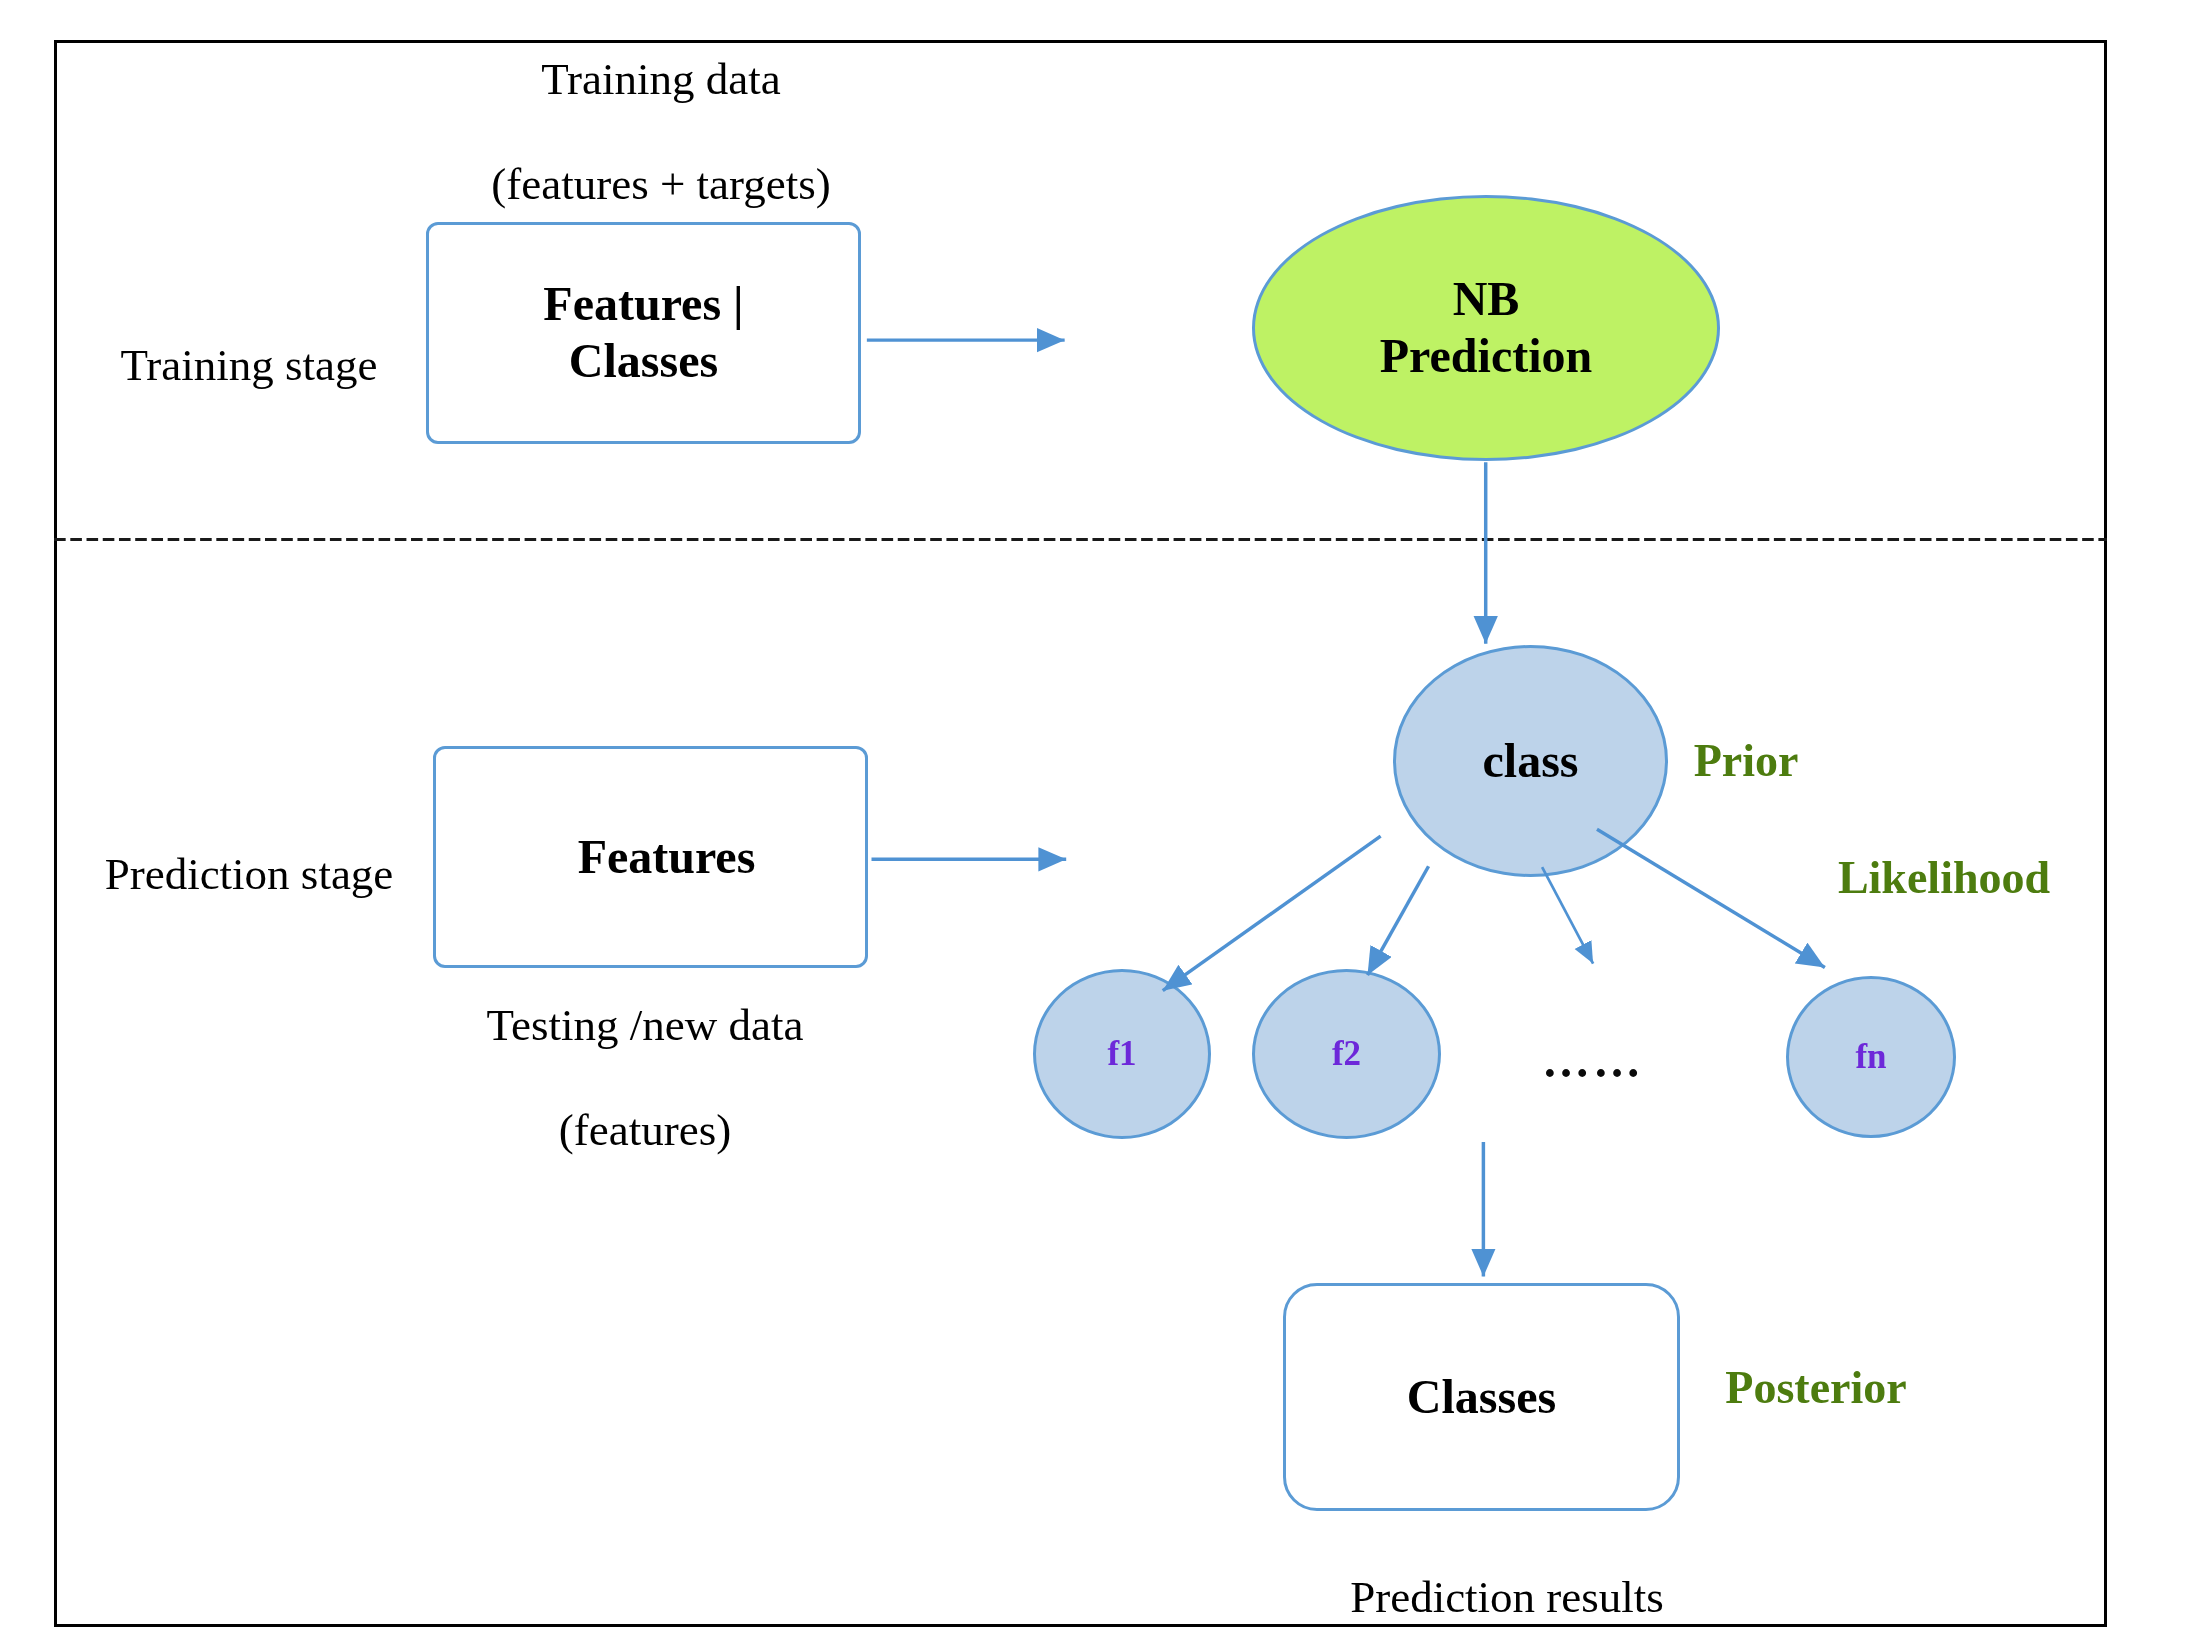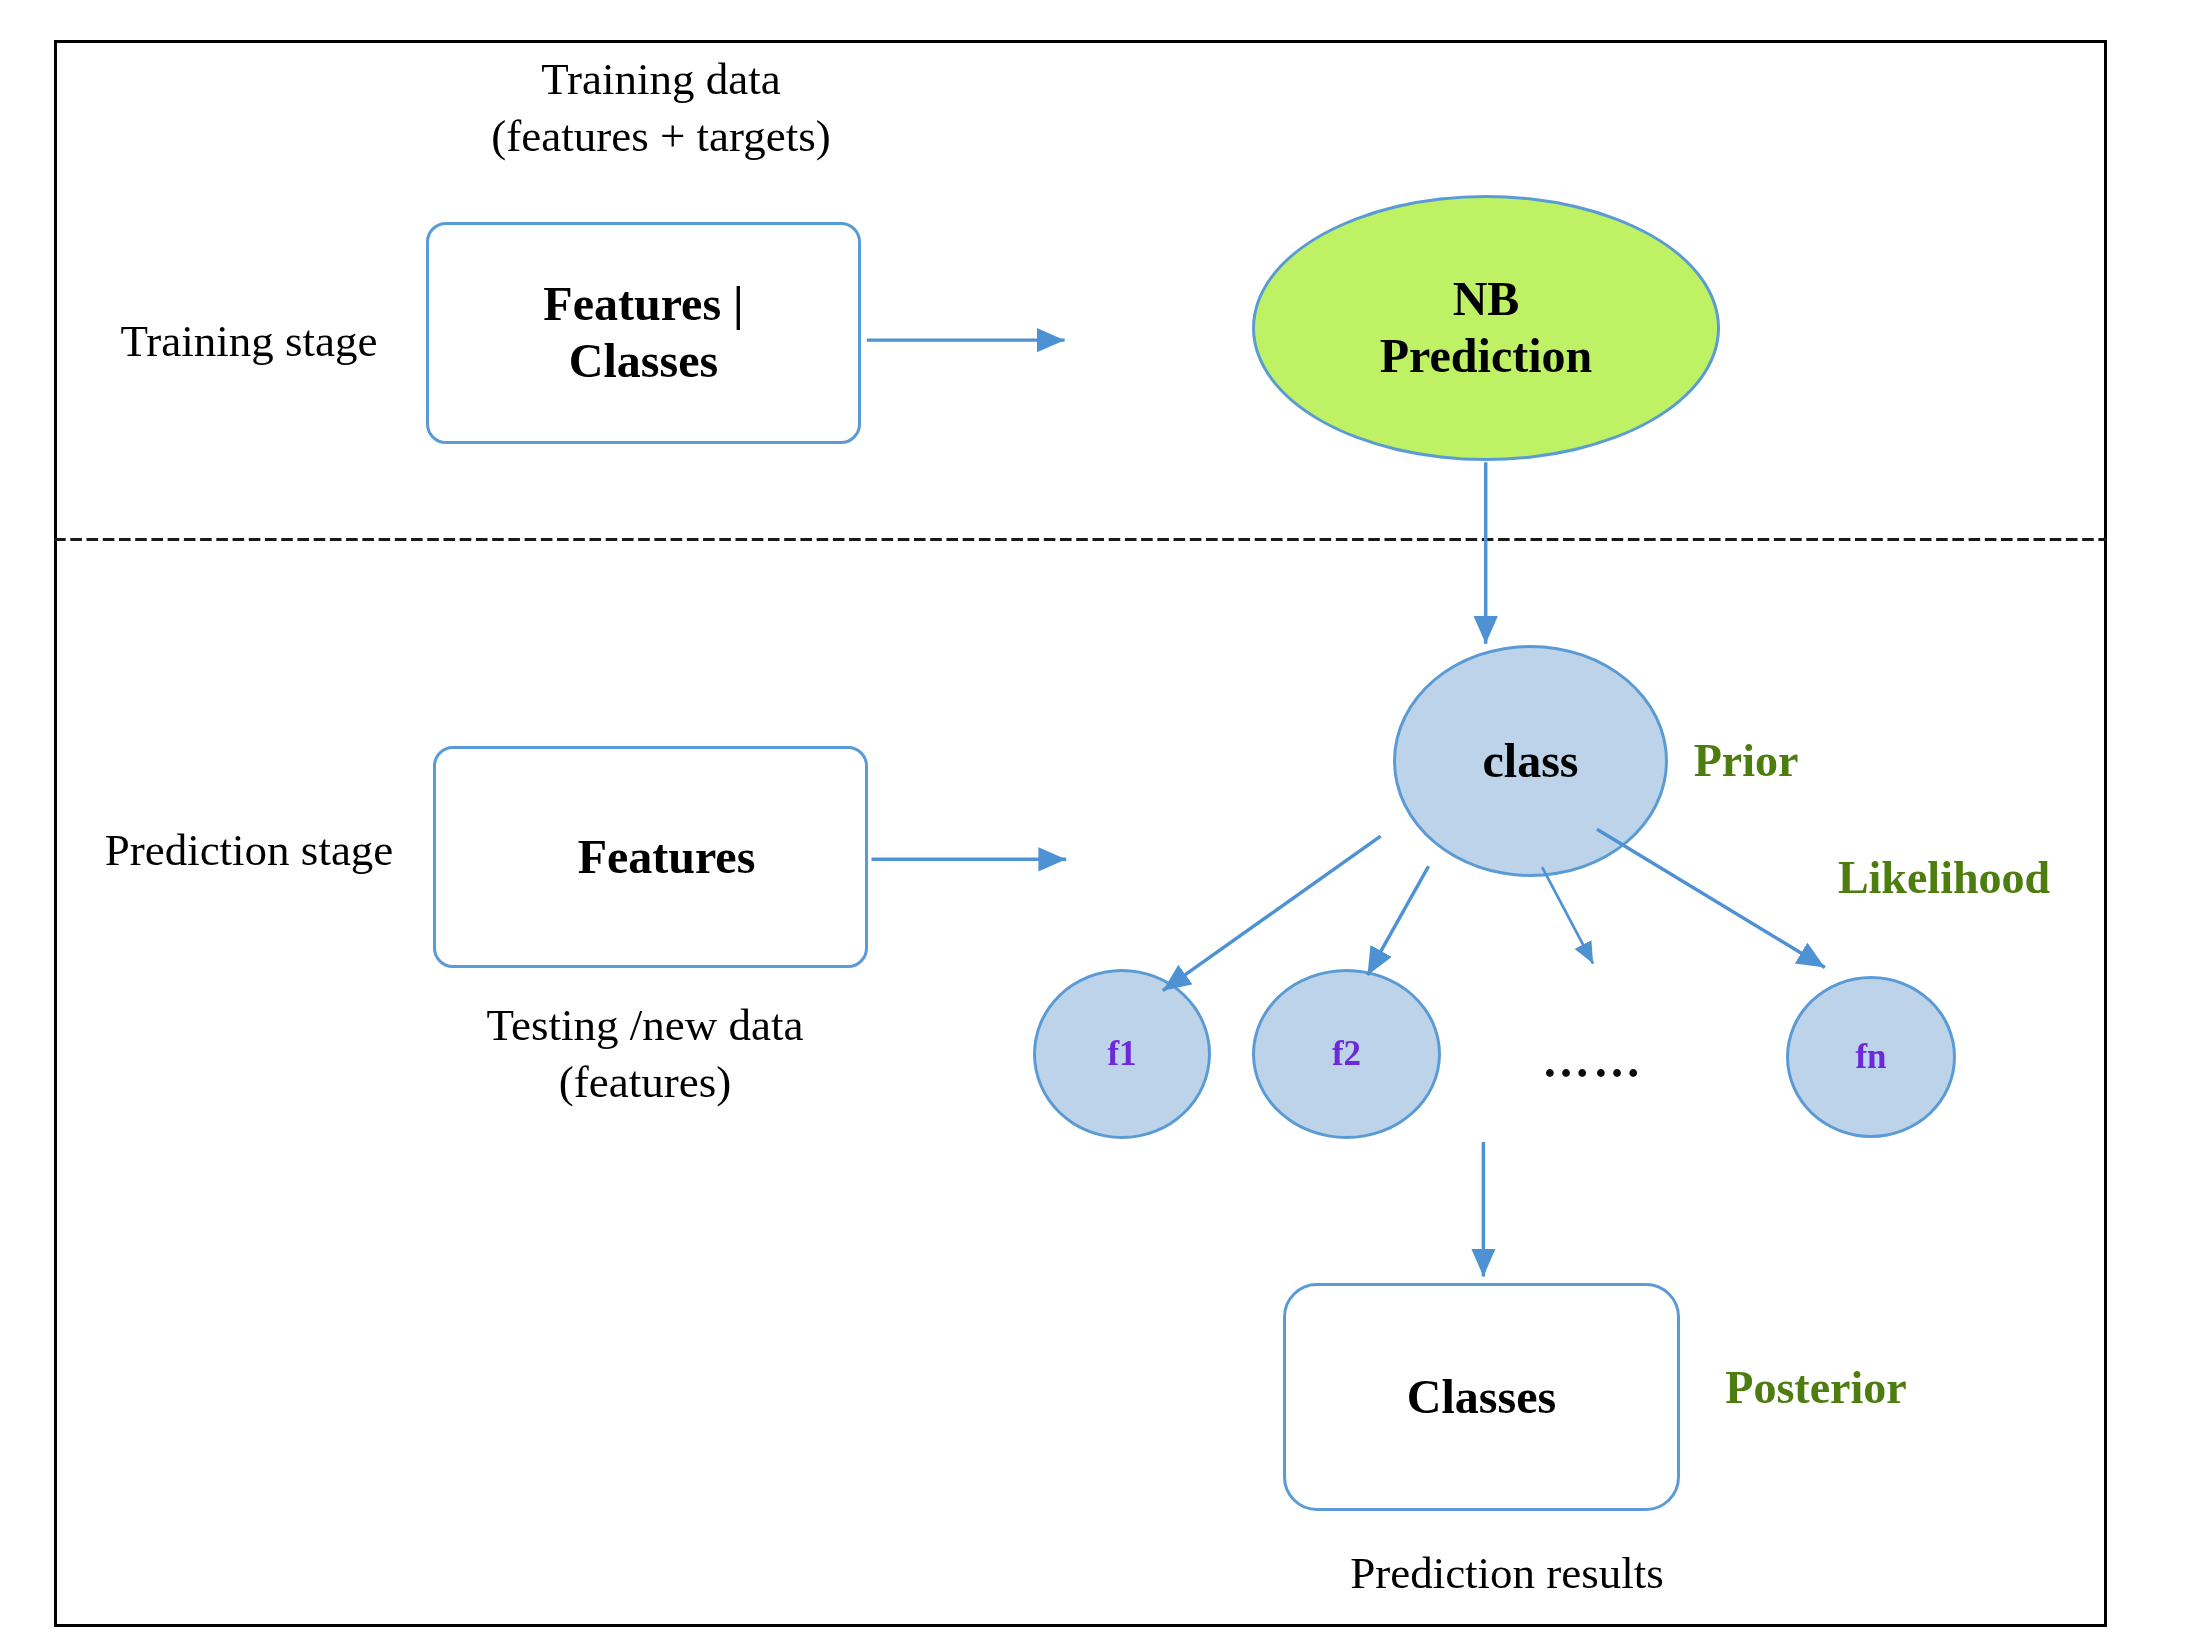--- a/index.html
+++ b/index.html
@@ -31,21 +31,21 @@
     top: 0;
     width: 2205px;
     height: 1646px;
     pointer-events: none;
   }
   
   .rbox {
     position: absolute;
     box-sizing: border-box;
     border: 3.1px solid #5B9BD5;
-    border-radius: 20px;
+    border-radius: 12px;
     background: #ffffff;
     display: flex;
     align-items: center;
     justify-content: center;
   }
   
   .ellipse {
     position: absolute;
     box-sizing: border-box;
     border: 3.1px solid #5B9BD5;
@@ -75,21 +75,21 @@
   
   .caption {
     position: absolute;
     transform: translate(-50%, -50%);
     text-align: center;
     font-size: 45px;
     line-height: 1.26;
     white-space: nowrap;
     color: #000;
   }
-  .caption span { display: block; }
+  .caption span { display: block; margin-top: 48px; }
   .annot {
     position: absolute;
     transform: translate(-50%, -50%);
     font-size: 46px;
     font-weight: bold;
     color: #4d7c0f;
     white-space: nowrap;
   }
   .dots {
     position: absolute;

